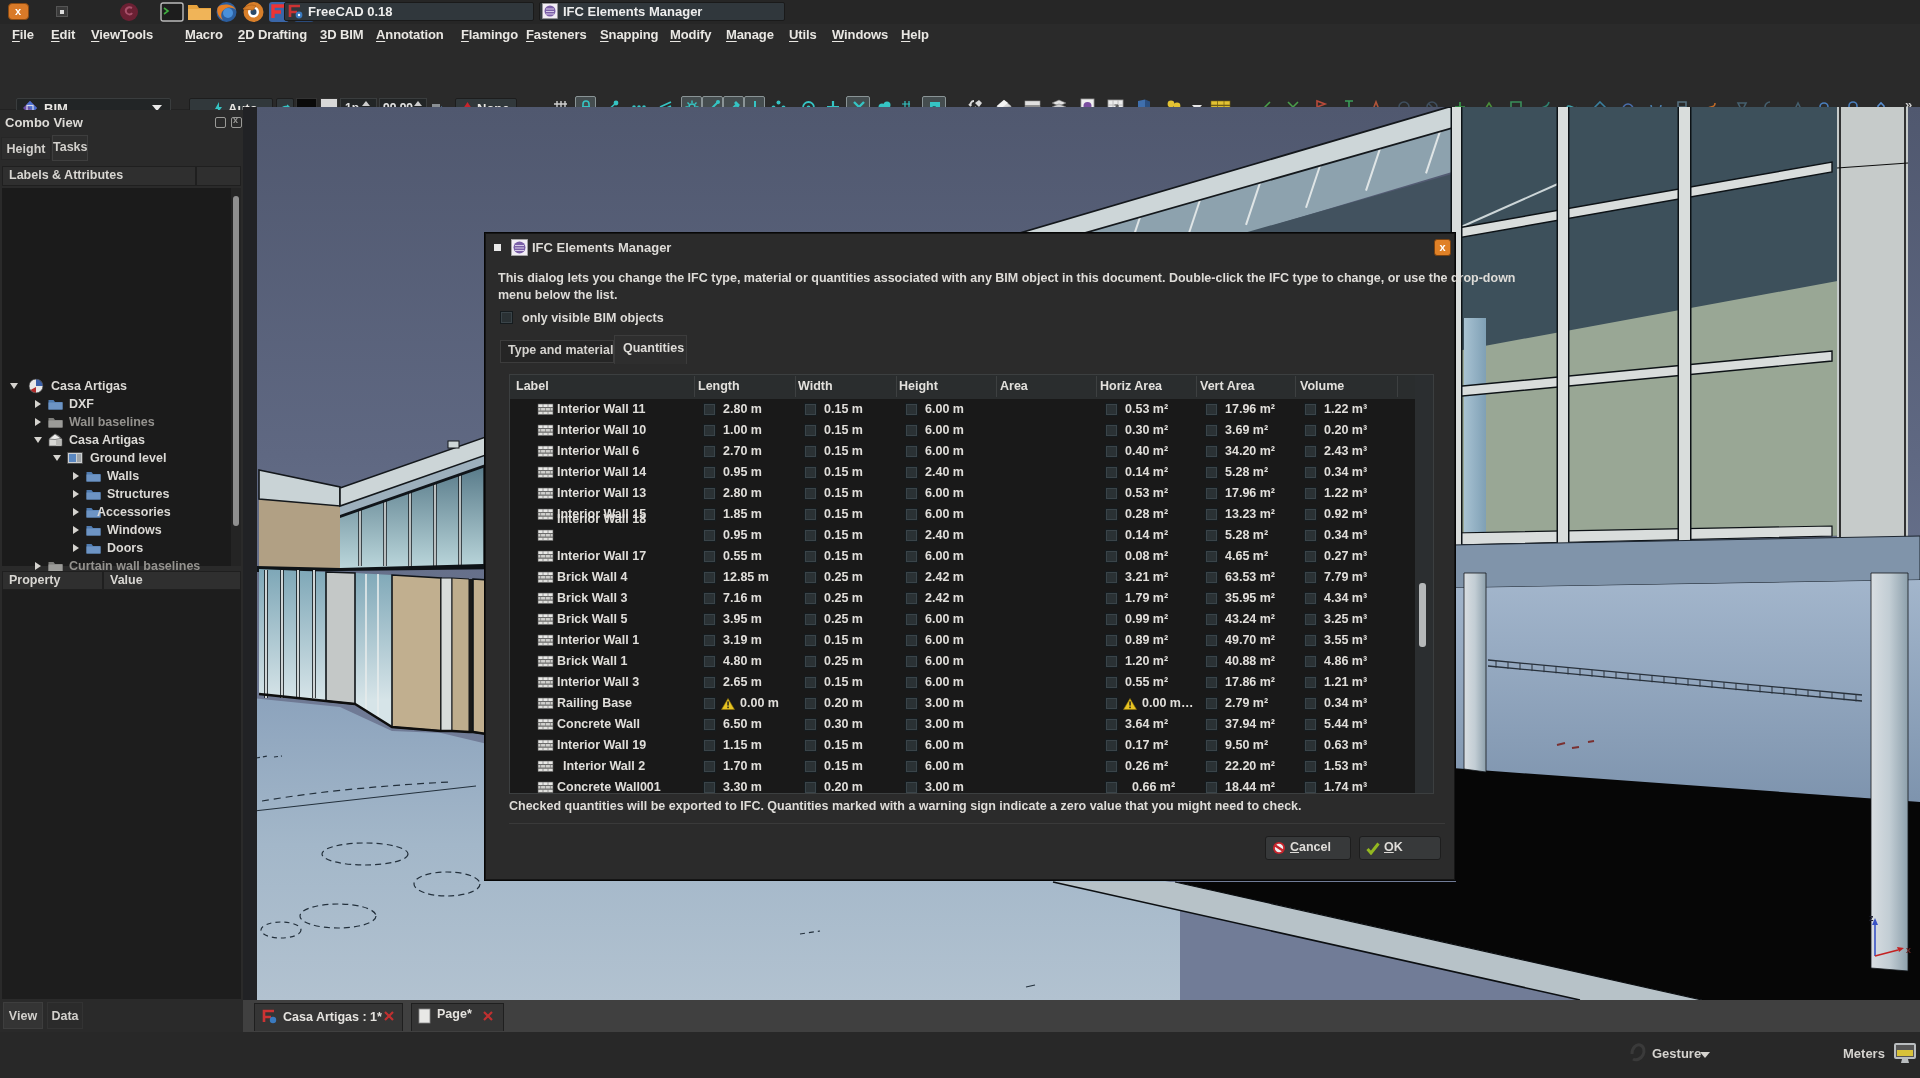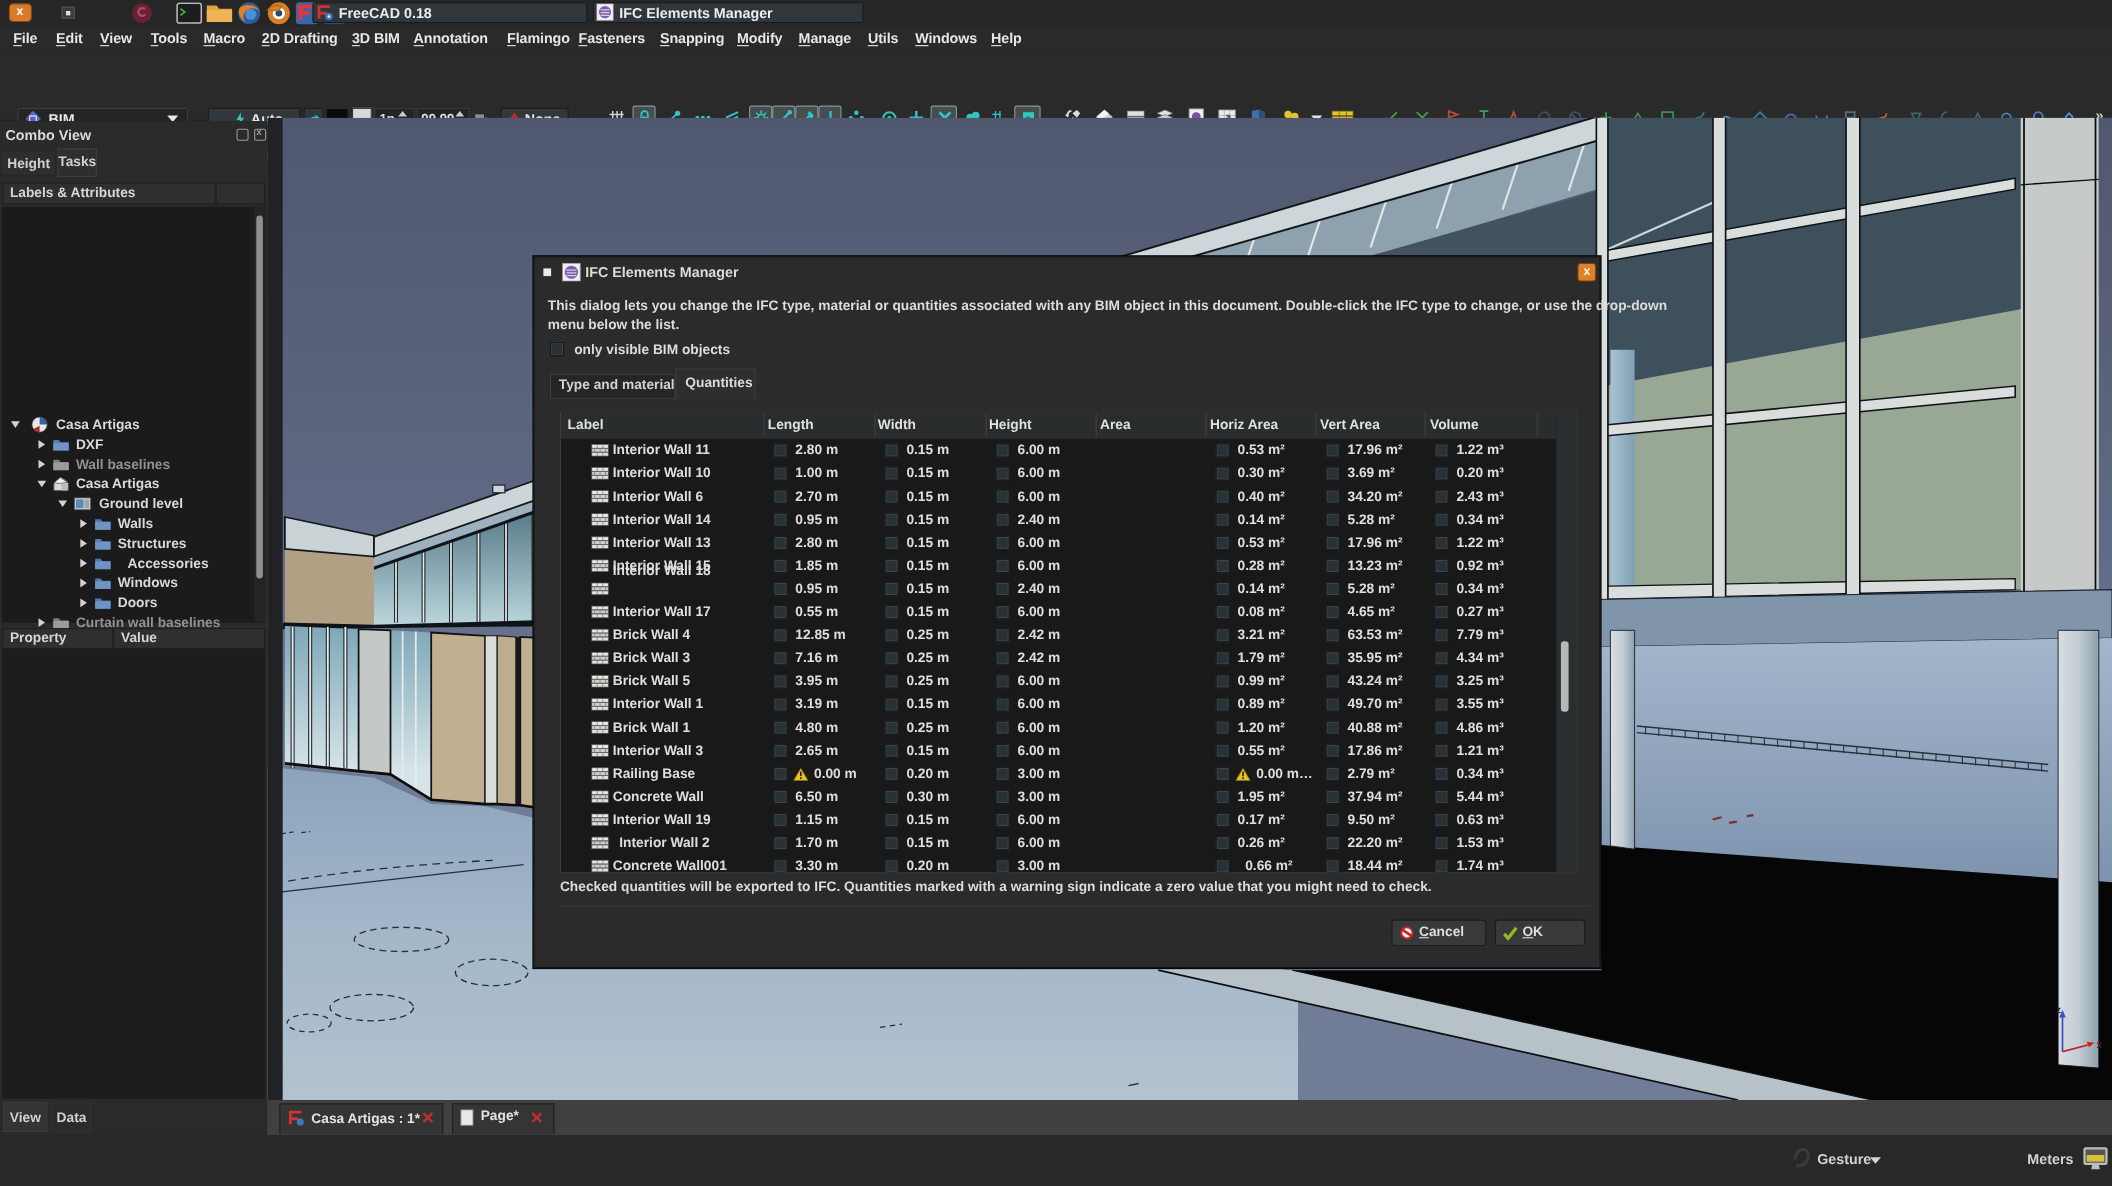--- a/index.html
+++ b/index.html
@@ -95,21 +95,21 @@
       <rect x="0.5" y="0.5" width="15" height="15" fill="#f2eef5" stroke="#999" stroke-width="0.7"></rect>
       <circle cx="8" cy="8" r="5.5" fill="#7a5fa8"></circle>
       <path d="M4,6 L12,6 M4,8.5 L12,8.5 M4,11 L12,11" stroke="#d8cce8" stroke-width="1"></path>
     </svg>
     <div class="abs" style="left:563px;top:4px;font-size:13px;font-weight:bold;color:#ededed">IFC Elements Manager</div>
   </div>
 <div id="menubar">
     <div class="mi" style="left:12px"><u>F</u>ile</div>
     <div class="mi" style="left:51px"><u>E</u>dit</div>
     <div class="mi" style="left:91px"><u>V</u>iew</div>
-    <div class="mi" style="left:137px"><u>T</u>ools</div>
+    <div class="mi" style="left:120px"><u>T</u>ools</div>
     <div class="mi" style="left:185px"><u>M</u>acro</div>
     <div class="mi" style="left:238px"><u>2</u>D Drafting</div>
     <div class="mi" style="left:320px"><u>3</u>D BIM</div>
     <div class="mi" style="left:376px"><u>A</u>nnotation</div>
     <div class="mi" style="left:461px"><u>F</u>lamingo</div>
     <div class="mi" style="left:526px"><u>F</u>asteners</div>
     <div class="mi" style="left:600px"><u>S</u>napping</div>
     <div class="mi" style="left:670px"><u>M</u>odify</div>
     <div class="mi" style="left:726px"><u>M</u>anage</div>
     <div class="mi" style="left:789px"><u>U</u>tils</div>
@@ -836,21 +836,21 @@
 <svg class="abs" style="left:84px;top:300px" width="15" height="12" viewBox="0 0 15 12">
         <path d="M0.5,2 L5.5,2 L7,4 L14.5,4 L14.5,11.5 L0.5,11.5 Z" fill="#4f7bb0"></path>
         <path d="M0.5,4.5 L14.5,4.5 L14.5,11.5 L0.5,11.5 Z" fill="#6d94c4"></path>
       </svg>
 <div class="tw" style="left:105px;top:299px">Structures</div>
 <div class="arr r" style="left:71px;top:320px"></div>
 <svg class="abs" style="left:84px;top:318px" width="15" height="12" viewBox="0 0 15 12">
         <path d="M0.5,2 L5.5,2 L7,4 L14.5,4 L14.5,11.5 L0.5,11.5 Z" fill="#4f7bb0"></path>
         <path d="M0.5,4.5 L14.5,4.5 L14.5,11.5 L0.5,11.5 Z" fill="#6d94c4"></path>
       </svg>
-<div class="tw" style="left:114px;top:317px">Accessories</div>
+<div class="tw" style="left:95px;top:317px">Accessories</div>
 <div class="arr r" style="left:71px;top:338px"></div>
 <svg class="abs" style="left:84px;top:336px" width="15" height="12" viewBox="0 0 15 12">
         <path d="M0.5,2 L5.5,2 L7,4 L14.5,4 L14.5,11.5 L0.5,11.5 Z" fill="#4f7bb0"></path>
         <path d="M0.5,4.5 L14.5,4.5 L14.5,11.5 L0.5,11.5 Z" fill="#6d94c4"></path>
       </svg>
 <div class="tw" style="left:105px;top:335px">Windows</div>
 <div class="arr r" style="left:71px;top:356px"></div>
 <svg class="abs" style="left:84px;top:354px" width="15" height="12" viewBox="0 0 15 12">
         <path d="M0.5,2 L5.5,2 L7,4 L14.5,4 L14.5,11.5 L0.5,11.5 Z" fill="#4f7bb0"></path>
         <path d="M0.5,4.5 L14.5,4.5 L14.5,11.5 L0.5,11.5 Z" fill="#6d94c4"></path>
@@ -1342,21 +1342,21 @@
         <path d="M6,1v3.4 M11,1v3.4 M3.6,4.6v3.4 M8.5,4.6v3.4 M13.4,4.6v3.4 M6,8.2v3.4 M11,8.2v3.4" stroke="#777" stroke-width="0.7"></path>
       </svg>
 <div class="tc" style="left:557px;top:717px">Concrete Wall</div>
 <div class="cb" style="left:703px;top:718px"></div>
 <div class="tc" style="left:723px;top:717px">6.50 m</div>
 <div class="cb" style="left:804px;top:718px"></div>
 <div class="tc" style="left:824px;top:717px">0.30 m</div>
 <div class="cb" style="left:905px;top:718px"></div>
 <div class="tc" style="left:925px;top:717px">3.00 m</div>
 <div class="cb" style="left:1105px;top:718px"></div>
-<div class="tc" style="left:1125px;top:717px">1.95 m²</div>
+<div class="tc" style="left:1125px;top:717px">3.64 m²</div>
 <div class="cb" style="left:1205px;top:718px"></div>
 <div class="tc" style="left:1225px;top:717px">37.94 m²</div>
 <div class="cb" style="left:1304px;top:718px"></div>
 <div class="tc" style="left:1324px;top:717px">5.44 m³</div>
 <svg class="abs" style="left:537px;top:739px" width="17" height="13" viewBox="0 0 17 13">
         <g stroke="#555" stroke-width="0.6">
           <rect x="1" y="1" width="15" height="3.4" fill="#e8e8e6"></rect>
           <rect x="1" y="4.6" width="15" height="3.4" fill="#cfcfcc"></rect>
           <rect x="1" y="8.2" width="15" height="3.4" fill="#e0e0dd"></rect>
         </g>

